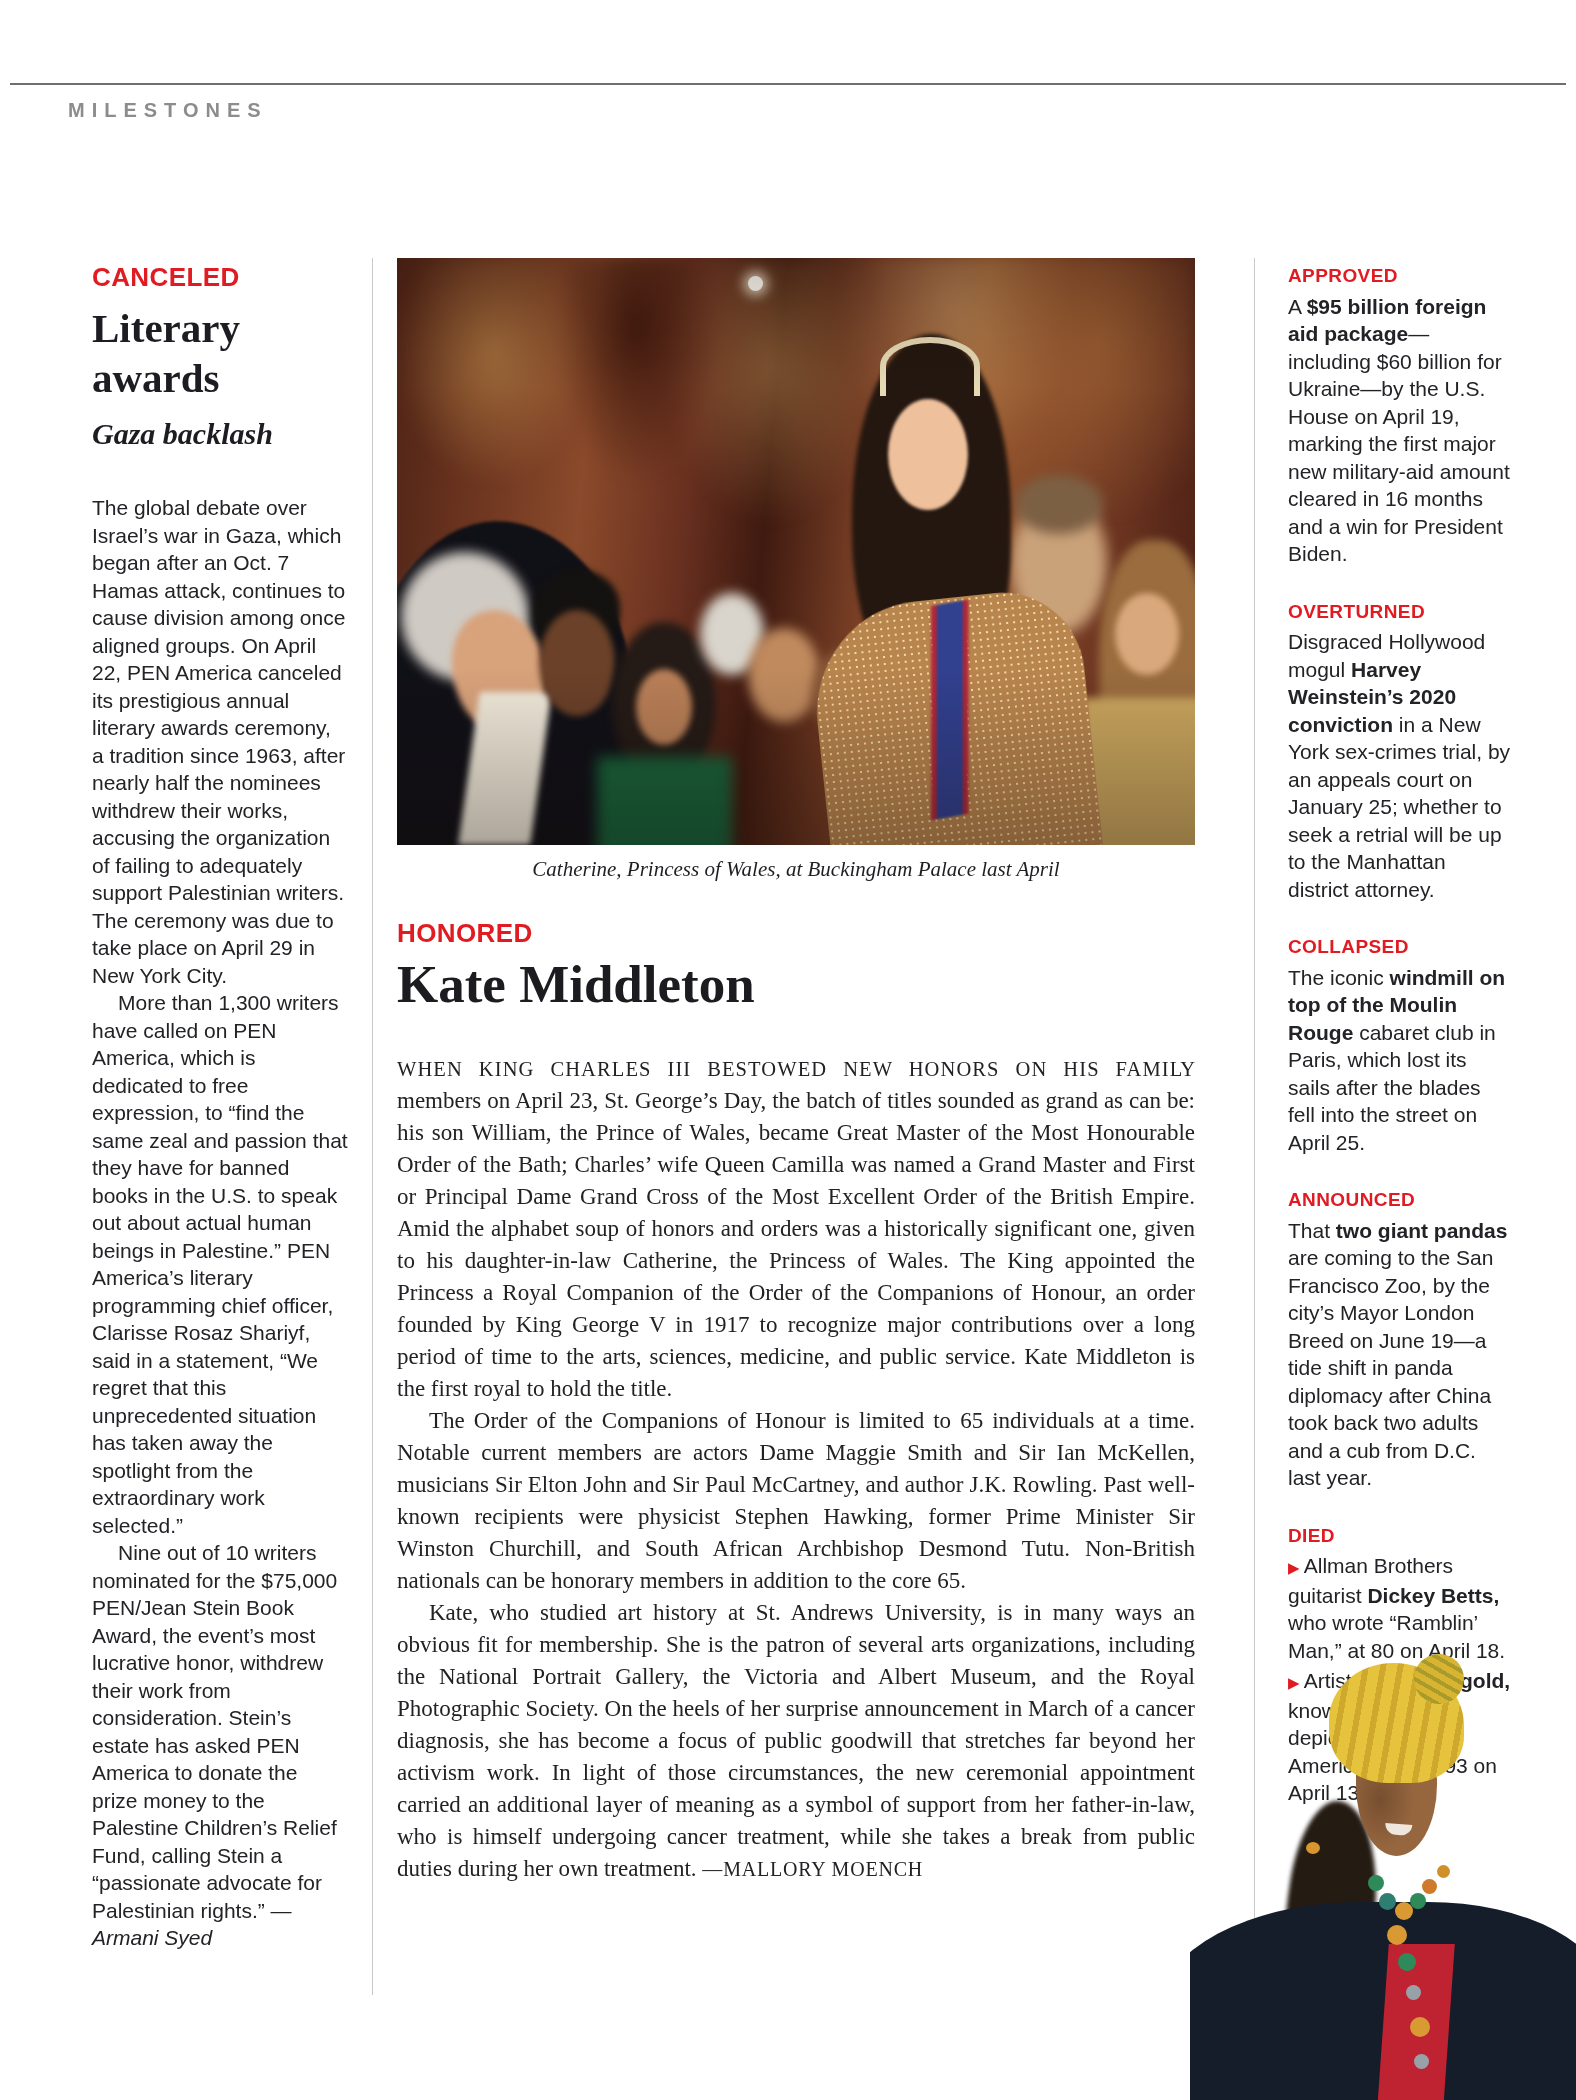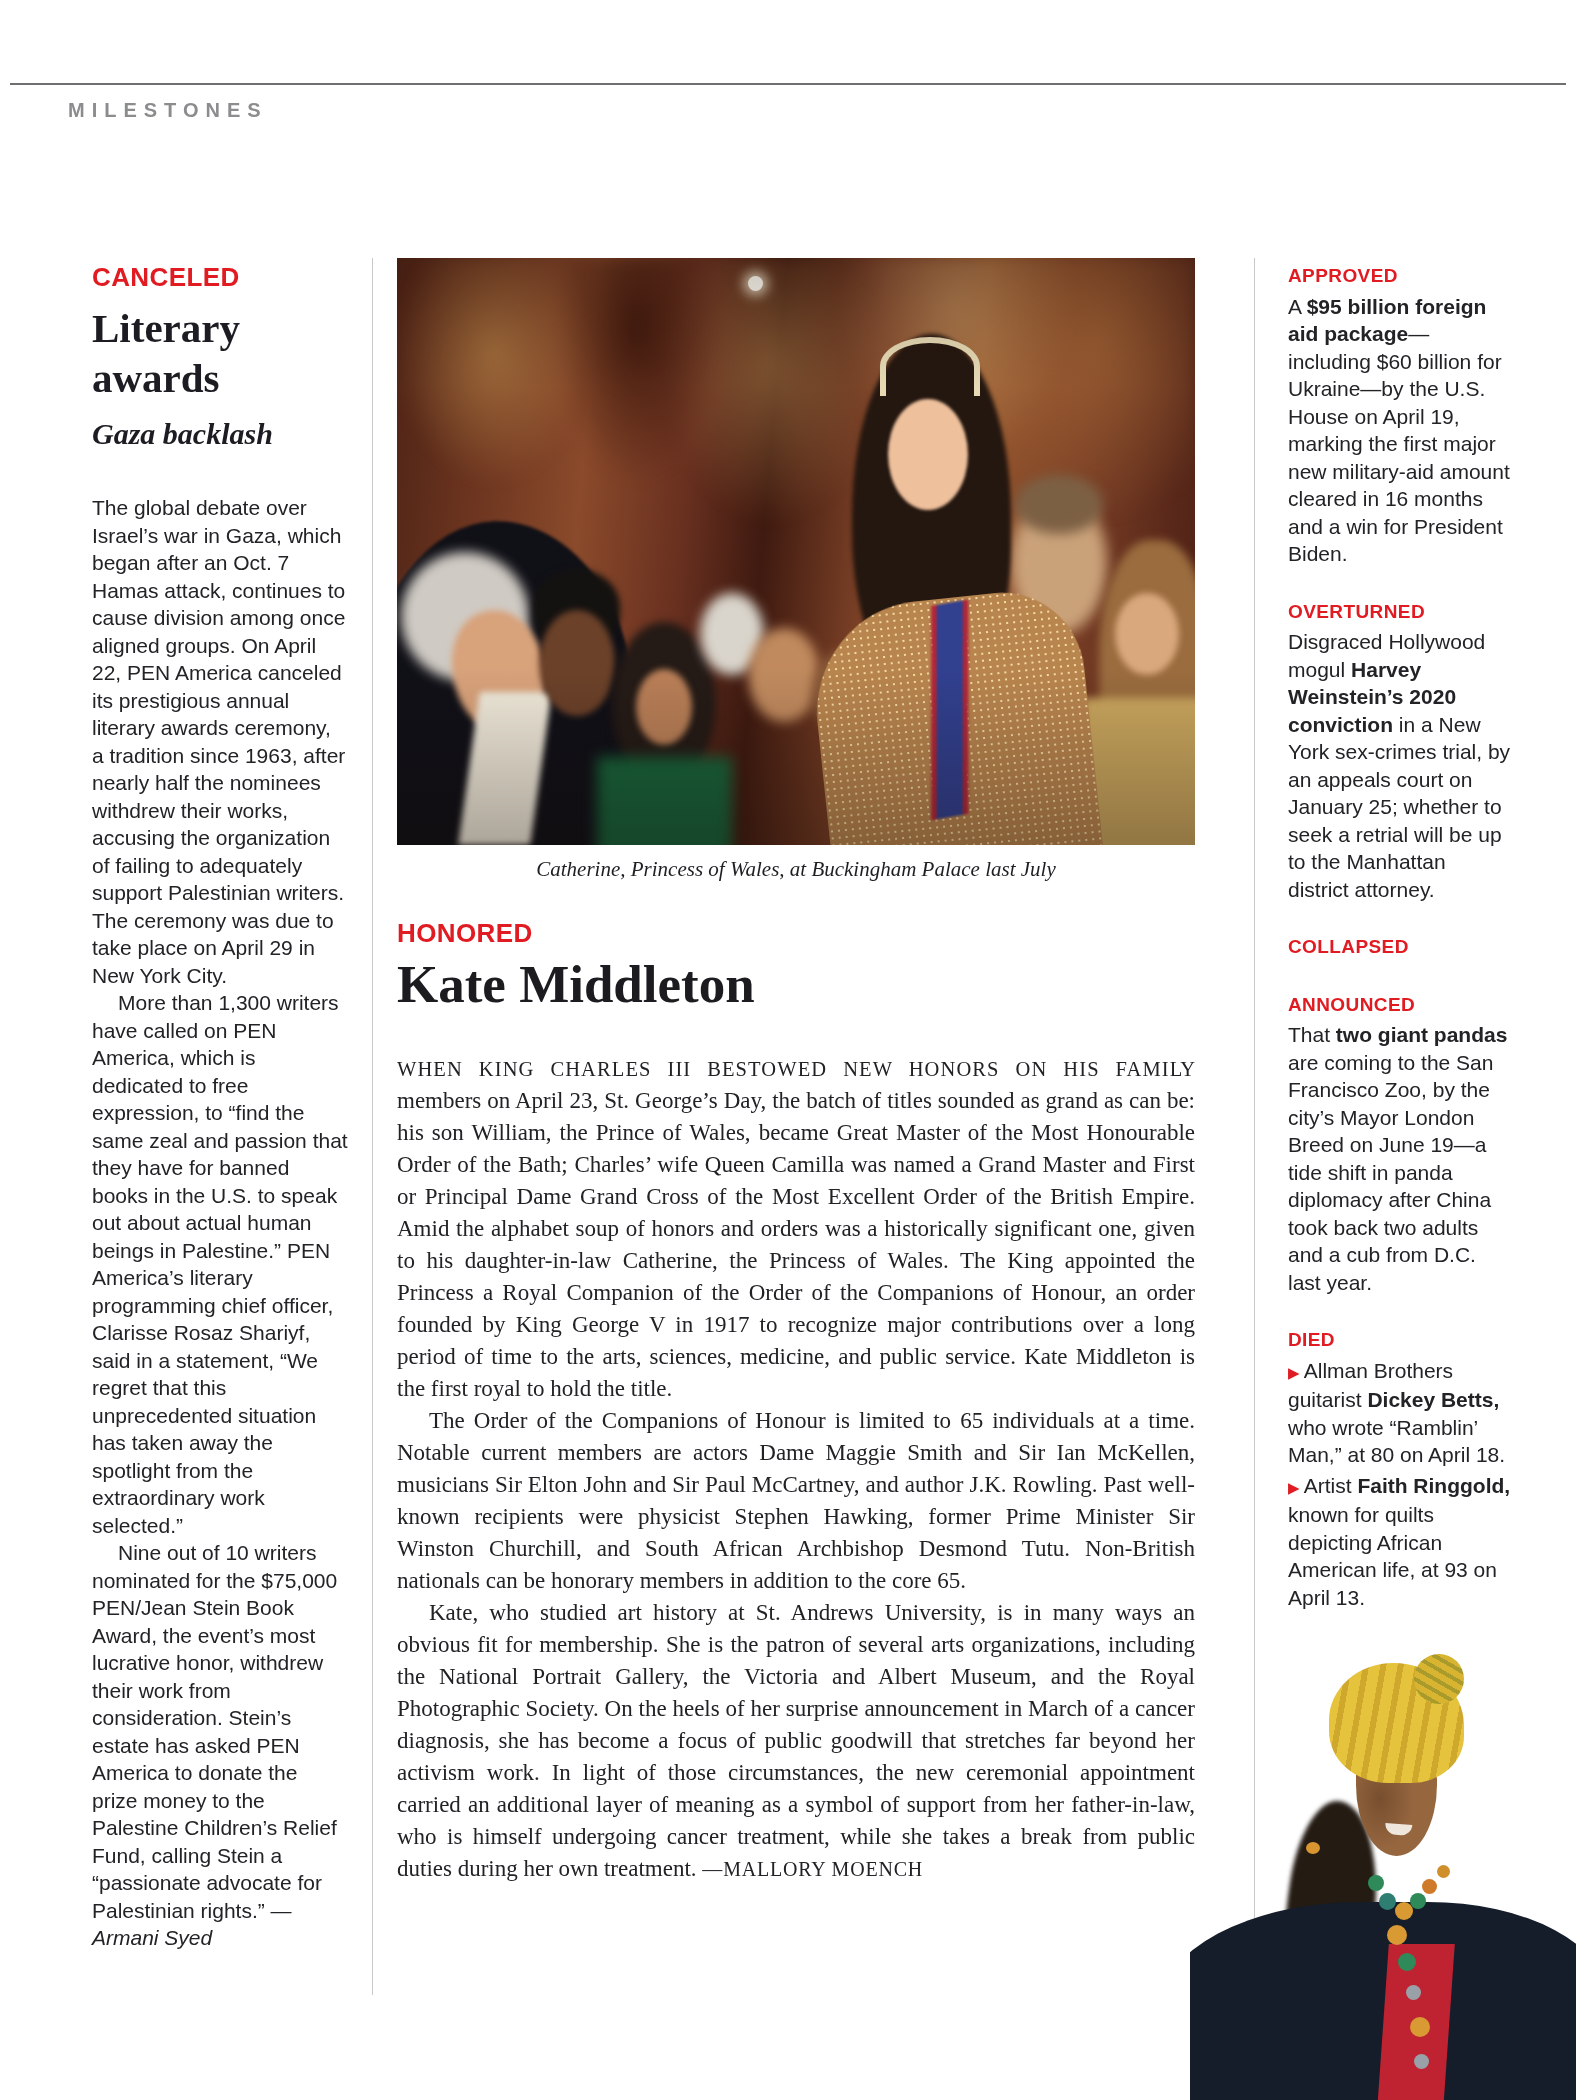--- a/index.html
+++ b/index.html
@@ -173,21 +173,21 @@
     <div class="ph ph-gold-hair"></div>
     <div class="ph ph-gold-face"></div>
     <div class="ph ph-gold-dress"></div>
     <div class="ph ph-kate-hair"></div>
     <div class="ph ph-kate-tiara"></div>
     <div class="ph ph-kate-face"></div>
     <div class="ph ph-kate-dress"></div>
     <div class="ph ph-kate-sash"></div>
     <div class="ph ph-dot"></div>
   </figure>
-  <figcaption class="caption">Catherine, Princess of Wales, at Buckingham Palace last July</figcaption>
+  <figcaption class="caption">Catherine, Princess of Wales, at Buckingham Palace last April</figcaption>
 
   <div class="kicker main-kicker">HONORED</div>
   <h1 class="main-title">Kate Middleton</h1>
   <div class="main-body" id="main-body">
       <p><span class="lead-in">WHEN KING CHARLES III BESTOWED NEW HONORS ON HIS FAMILY </span>members on April 23, St. George’s Day, the batch of titles sounded as grand as can be: his son William, the Prince of Wales, became Great Master of the Most Honourable Order of the Bath; Charles’ wife Queen Camilla was named a Grand Master and First or Principal Dame Grand Cross of the Most Excellent Order of the British Empire. Amid the alphabet soup of honors and orders was a historically significant one, given to his daughter-in-law Catherine, the Princess of Wales. The King appointed the Princess a Royal Companion of the Order of the Companions of Honour, an order founded by King George V in 1917 to recognize major contributions over a long period of time to the arts, sciences, medicine, and public service. Kate Middleton is the first royal to hold the title.</p>
       <p class="ind">The Order of the Companions of Honour is limited to 65 individuals at a time. Notable current members are actors Dame Maggie Smith and Sir Ian McKellen, musicians Sir Elton John and Sir Paul McCartney, and author J.K. Rowling. Past well-known recipients were physicist Stephen Hawking, former Prime Minister Sir Winston Churchill, and South African Archbishop Desmond Tutu. Non-British nationals can be honorary members in addition to the core 65.</p>
       <p class="ind">Kate, who studied art history at St. Andrews University, is in many ways an obvious fit for membership. She is the patron of several arts organizations, including the National Portrait Gallery, the Victoria and Albert Museum, and the Royal Photographic Society. On the heels of her surprise announcement in March of a cancer diagnosis, she has become a focus of public goodwill that stretches far beyond her activism work. In light of those circumstances, the new ceremonial appointment carried an additional layer of meaning as a symbol of support from her father-in-law, who is himself undergoing cancer treatment, while she takes a break from public duties during her own treatment.<span class="main-byline"> —MALLORY MOENCH</span></p>
     </div>
 </main>
 
@@ -195,20 +195,21 @@
     <section class="sb-section">
       <div class="kicker">APPROVED</div>
       <p><span>A </span><span class="b">$95 billion foreign aid package</span><span>—including $60 billion for Ukraine—by the U.S. House on April 19, marking the first major new military-aid amount cleared in 16 months and a win for President Biden.</span></p>
     </section>
     <section class="sb-section">
       <div class="kicker">OVERTURNED</div>
       <p><span>Disgraced Hollywood mogul </span><span class="b">Harvey Weinstein’s 2020 conviction</span><span> in a New York sex-crimes trial, by an appeals court on January 25; whether to seek a retrial will be up to the Manhattan district attorney.</span></p>
     </section>
     <section class="sb-section">
       <div class="kicker">COLLAPSED</div>
+      <p><span>The iconic </span><span class="b">windmill on top of the Moulin Rouge</span><span> cabaret club in Paris, which lost its sails after the blades fell into the street on April 25.</span></p>
     </section>
     <section class="sb-section">
       <div class="kicker">ANNOUNCED</div>
       <p><span>That </span><span class="b">two giant pandas</span><span> are coming to the San Francisco Zoo, by the city’s Mayor London Breed on June 19—a tide shift in panda diplomacy after China took back two adults and a cub from D.C. last year.</span></p>
     </section>
     <section class="sb-section">
       <div class="kicker">DIED</div>
       <p class="sb-item"><span class="bullet">▶ </span><span>Allman Brothers guitarist </span><span class="b">Dickey Betts,</span><span> who wrote “Ramblin’ Man,” at 80 on April 18.</span></p>
       <p class="sb-item"><span class="bullet">▶ </span><span>Artist </span><span class="b">Faith Ringgold,</span><span> known for quilts depicting African American life, at 93 on April 13.</span></p>
     </section>

